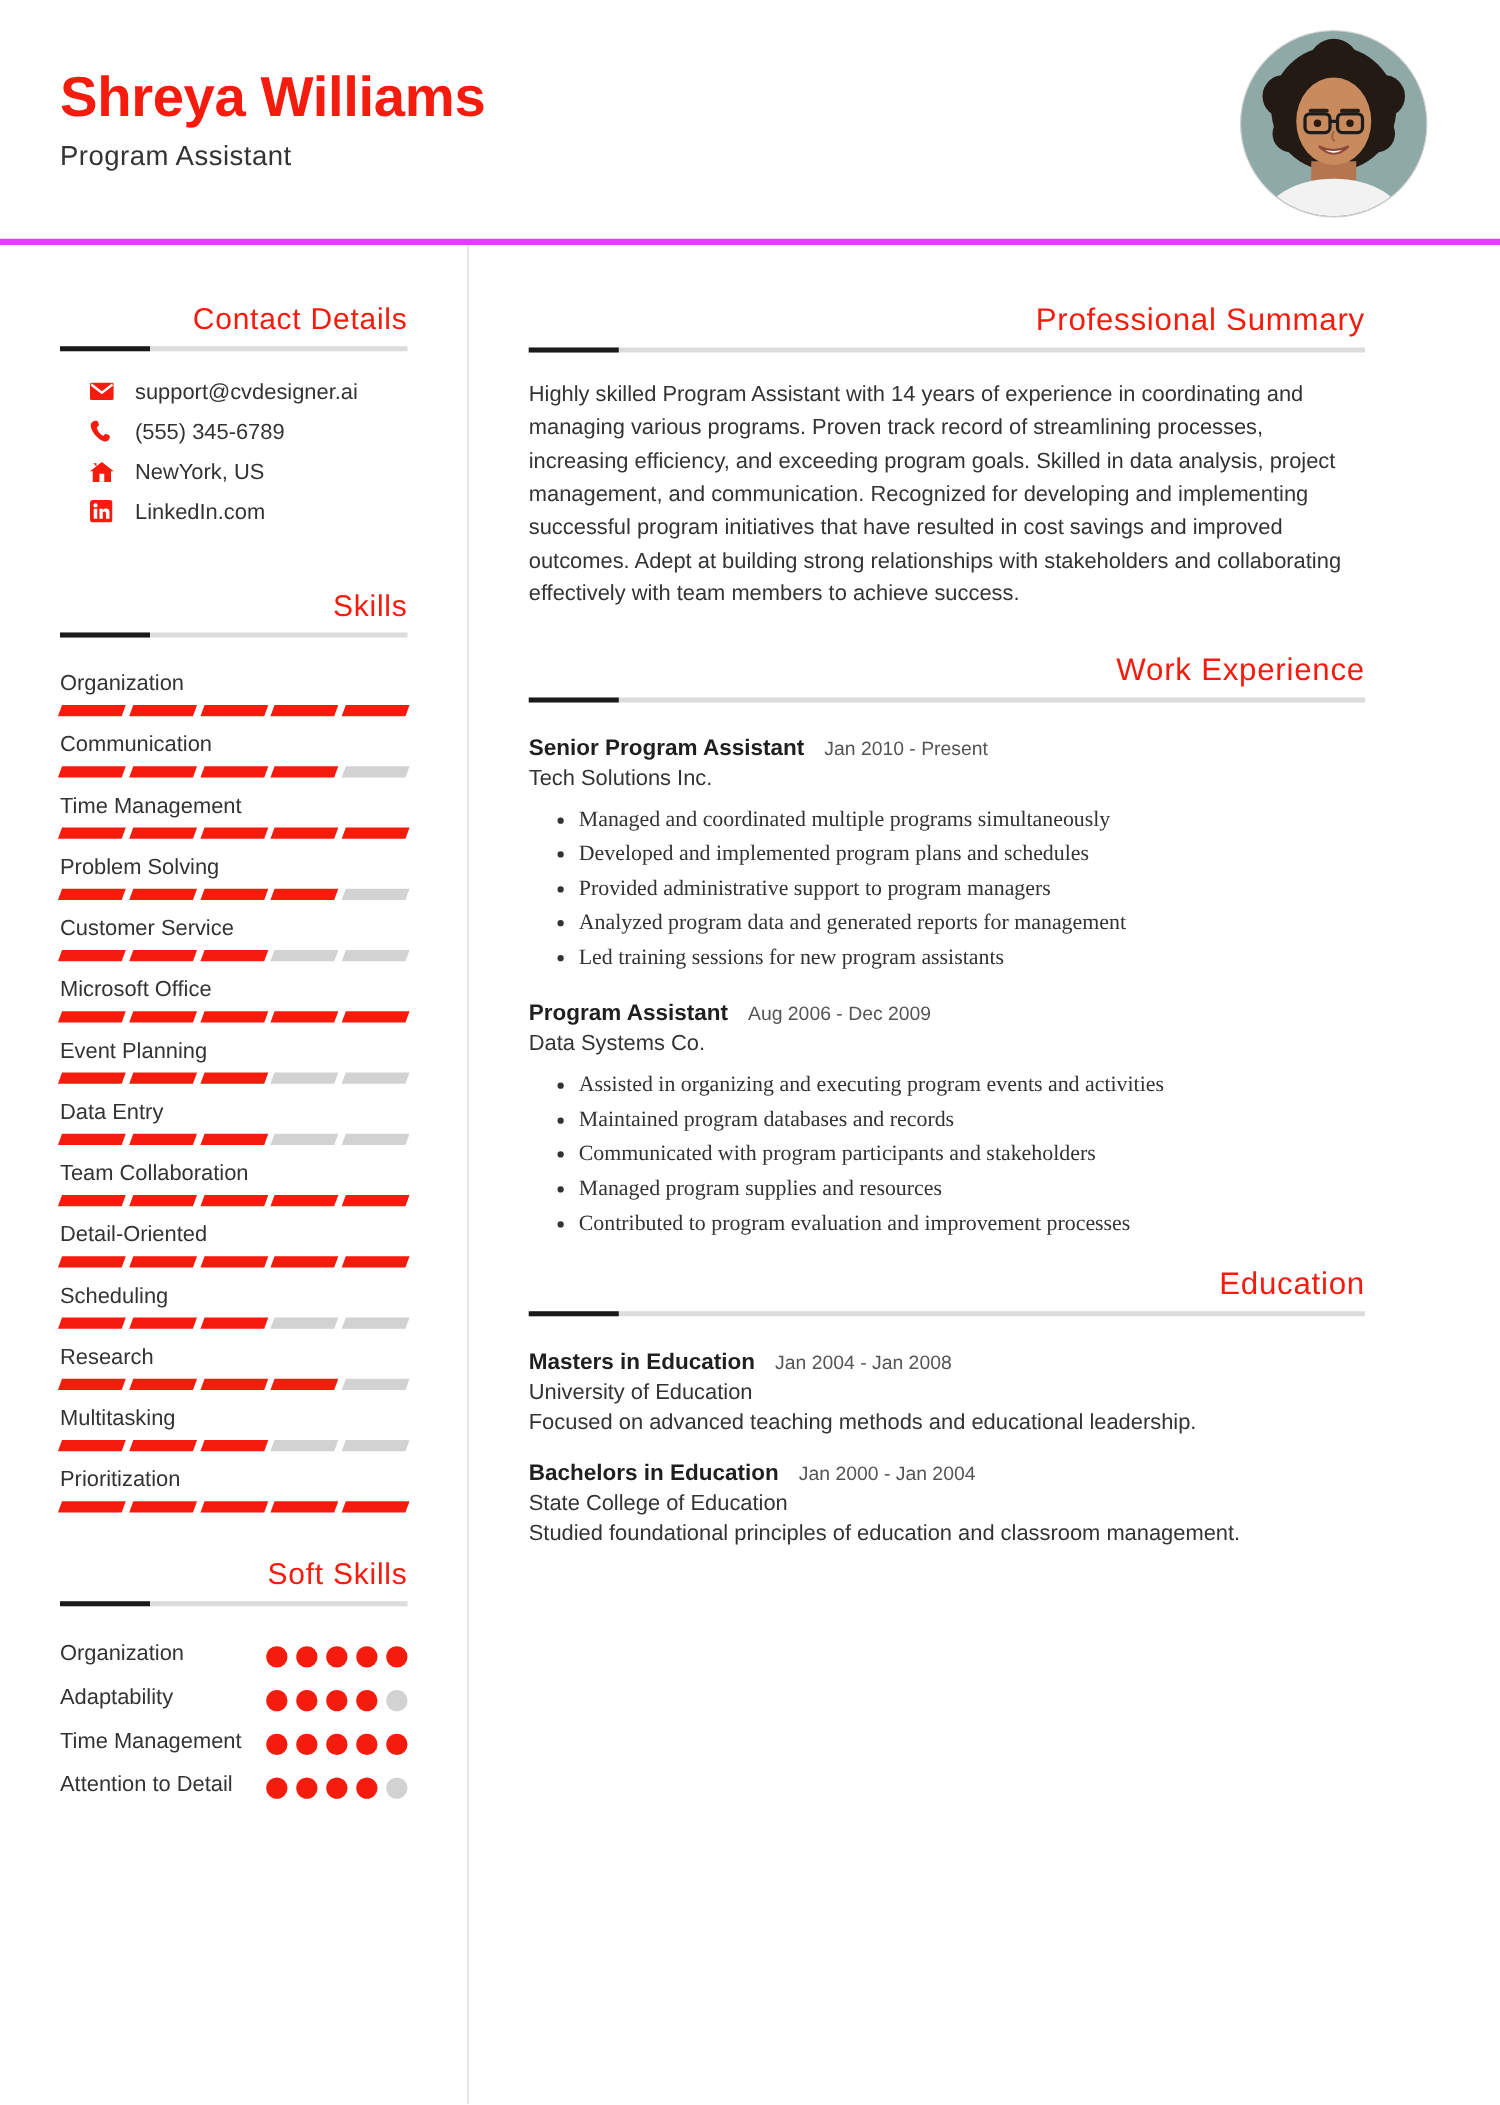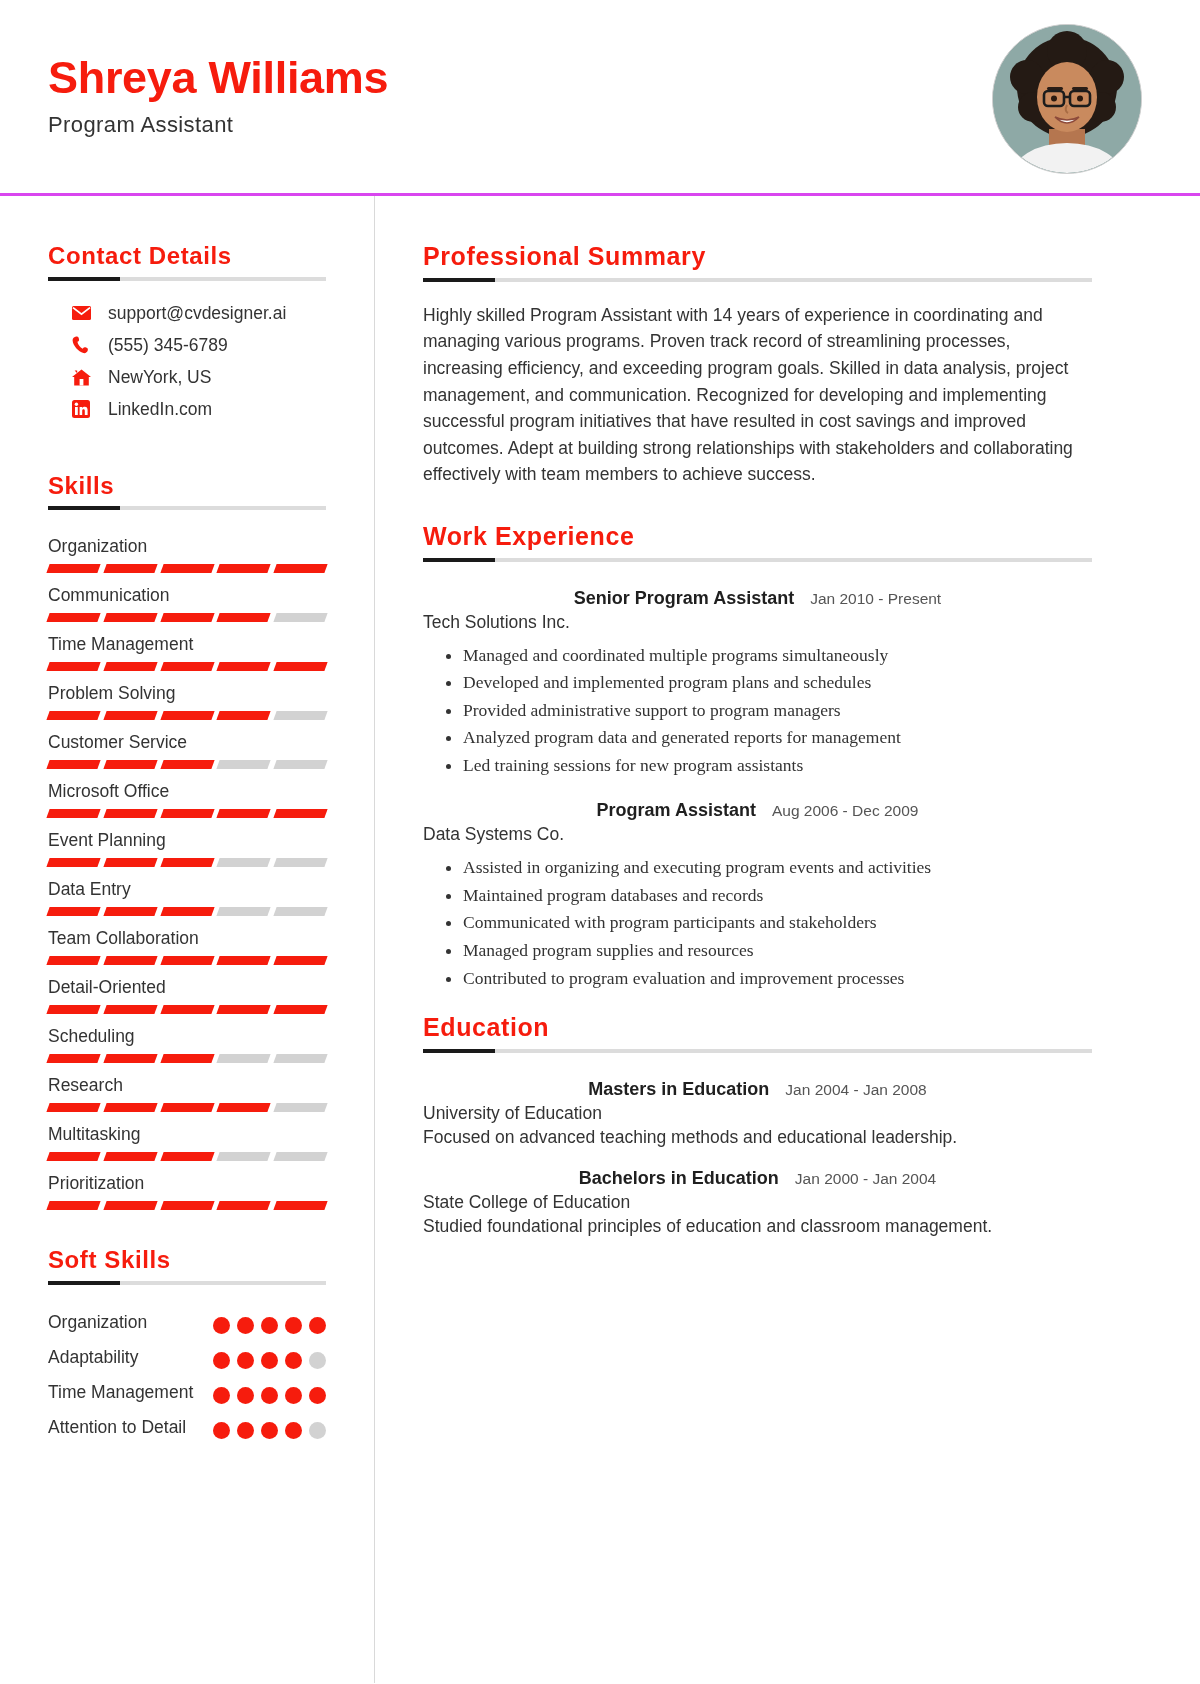--- a/index.html
+++ b/index.html
@@ -9,21 +9,21 @@
     font-family:"Liberation Sans", sans-serif;
     color:#2b2b2b;
     -webkit-font-smoothing:antialiased;
   }
   .page { position:relative; width:1200px; height:1684px; background:#fff; overflow:hidden; }
 
   
   .header {
     position:relative;
     height:196px;
-    border-bottom:3px solid #d946ef;
+    border-bottom:5px solid #d946ef;
     box-sizing:border-box;
   }
   .name {
     position:absolute; left:48px; top:52px;
     font-size:45px; font-weight:bold;
     color:#f61c0d; letter-spacing:-0.3px;
     white-space:nowrap;
   }
   .role {
     position:absolute; left:48px; top:112px;
@@ -45,22 +45,22 @@
     border-right:1px solid #d9d9d9;
   }
   .right-col {
     flex:1; box-sizing:border-box;
     padding:46px 108px 0 48px;
   }
 
   
   .sec-head { margin-bottom:26px; }
   .sec-title {
-    font-size:24px; font-weight:bold; color:#f61c0d;
-    letter-spacing:0.6px; line-height:1.15;
+    font-size:24px; font-weight:normal; color:#f61c0d;
+    letter-spacing:0.6px; line-height:1.15;text-align:right;
   }
   .sec-rule {
     position:relative; height:4px; margin-top:7px;
     background:#dcdcdc;
   }
   .sec-rule::before {
     content:""; position:absolute; left:0; top:0;
     width:72px; height:4px; background:#1a1a1a;
   }
   .right-col .sec-title { font-size:25px; }
@@ -99,21 +99,21 @@
   .dots { display:flex; gap:7px; padding-top:6px; }
   .dot { width:17px; height:17px; border-radius:50%; background:#d2d2d2; }
   .dot.on { background:#f61c0d; }
 
   
   .summary {
     font-size:17.5px; line-height:1.52; color:#333;
     margin-top:-6px; margin-bottom:34px;
   }
   .entry { margin-bottom:22px; }
-  .entry-top { display:flex; justify-content:center; align-items:baseline; gap:16px; }
+  .entry-top { display:flex; justify-content:flex-start; align-items:baseline; gap:16px; }
   .entry-title { font-size:18px; font-weight:bold; color:#1f1f1f; }
   .entry-date { font-size:15.5px; color:#555; white-space:nowrap; }
   .entry-org { font-size:17.5px; color:#333; margin-top:3px; }
   .entry-desc { font-size:17.5px; color:#333; line-height:1.5; }
   ul.bullets { margin:10px 0 0 0; padding-left:40px;font-family:Liberation Serif, serif; }
   ul.bullets li {
     font-size:17.5px; color:#333; line-height:1.46; margin-bottom:2px;
   }
   .sec-wrap { margin-bottom:8px; }
   .edu-entry { margin-bottom:18px; }

